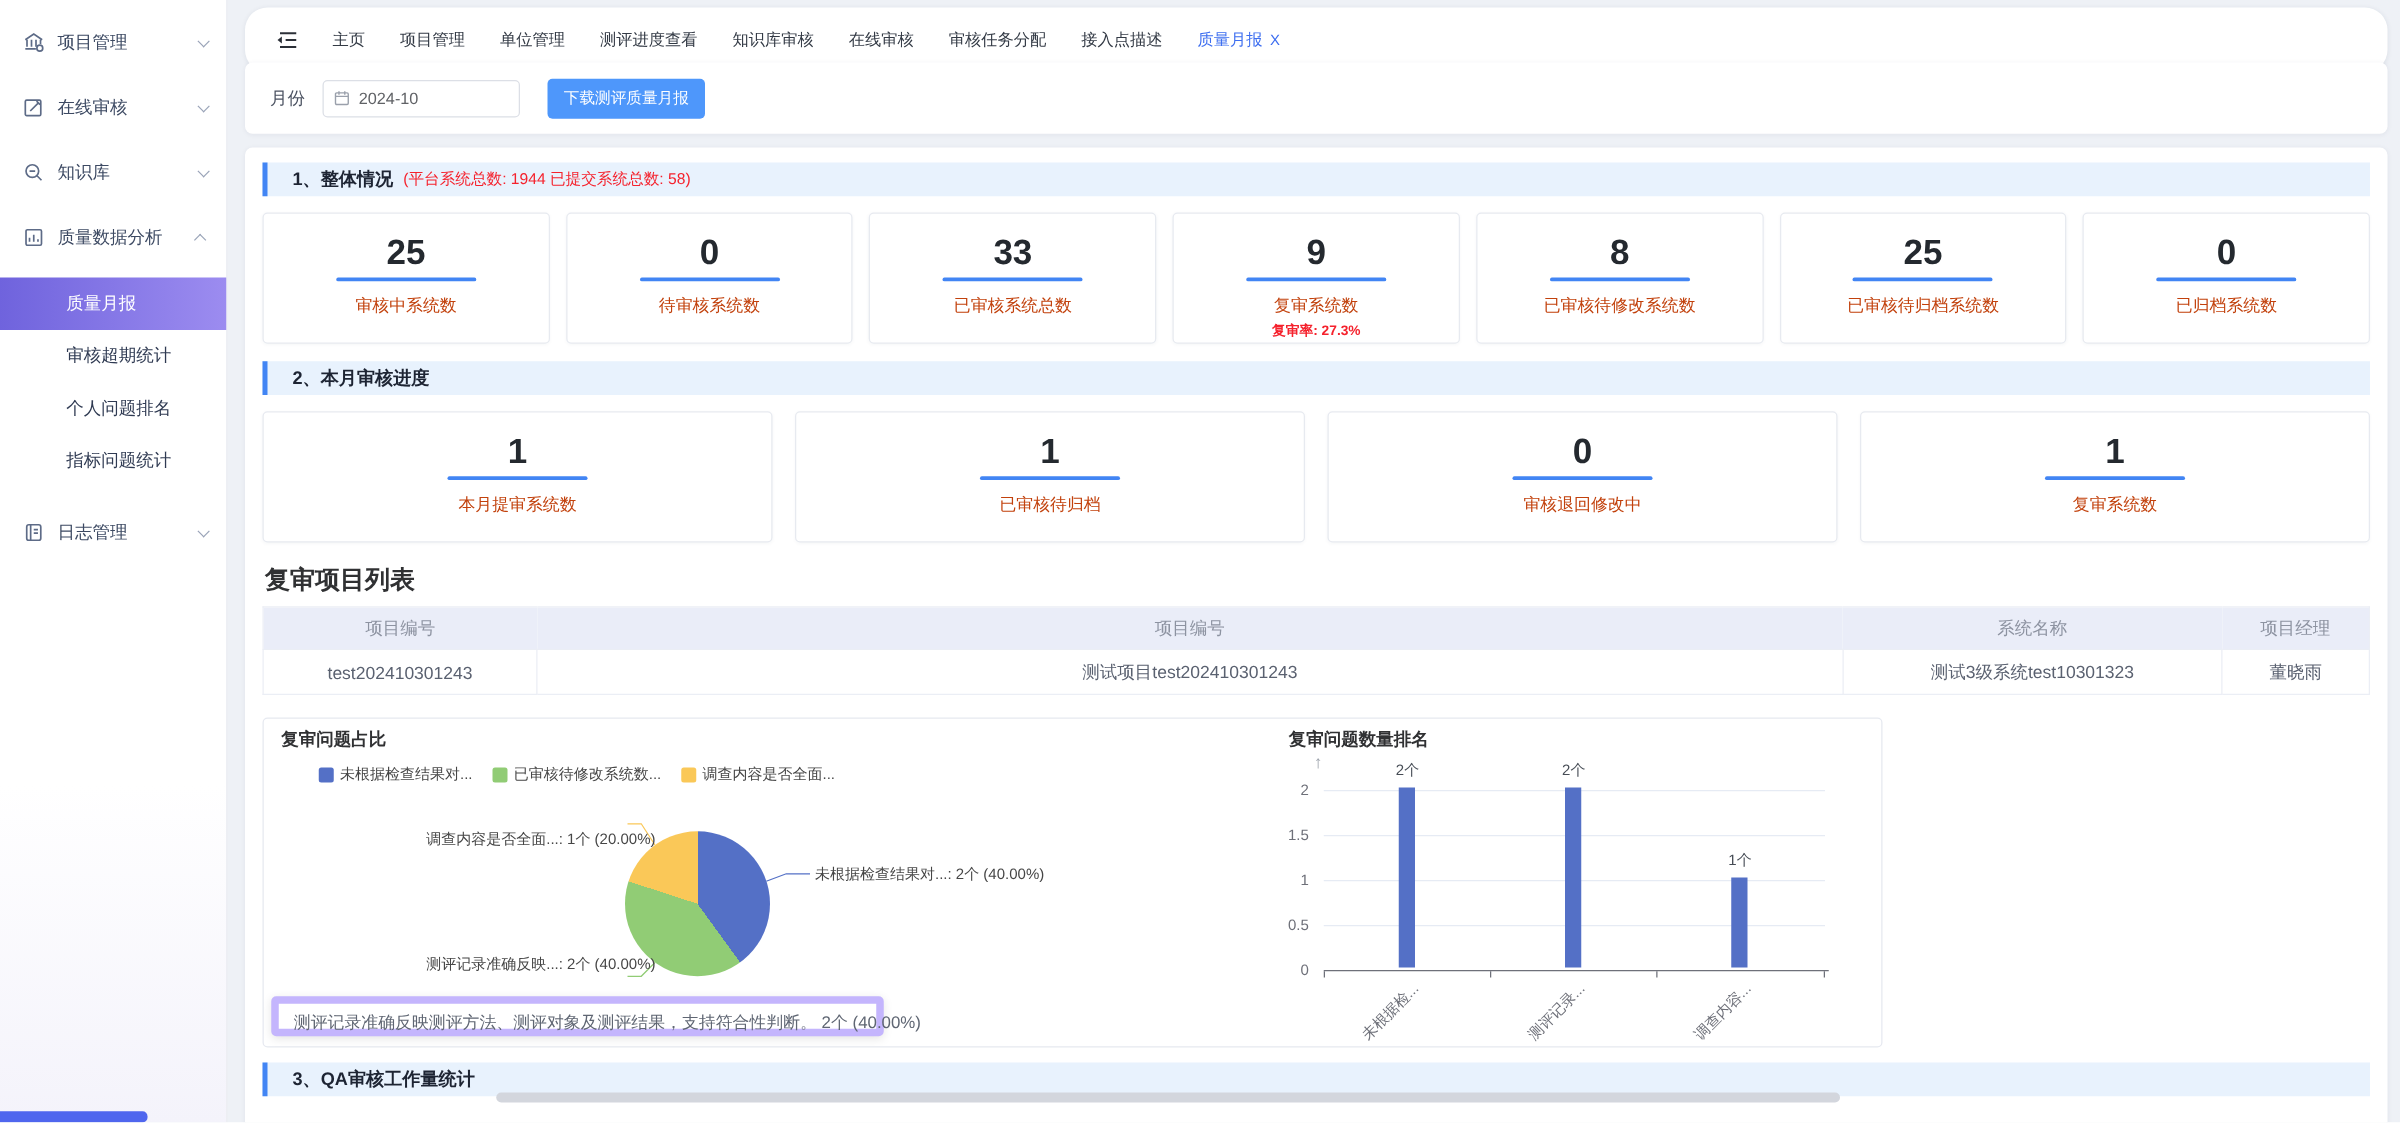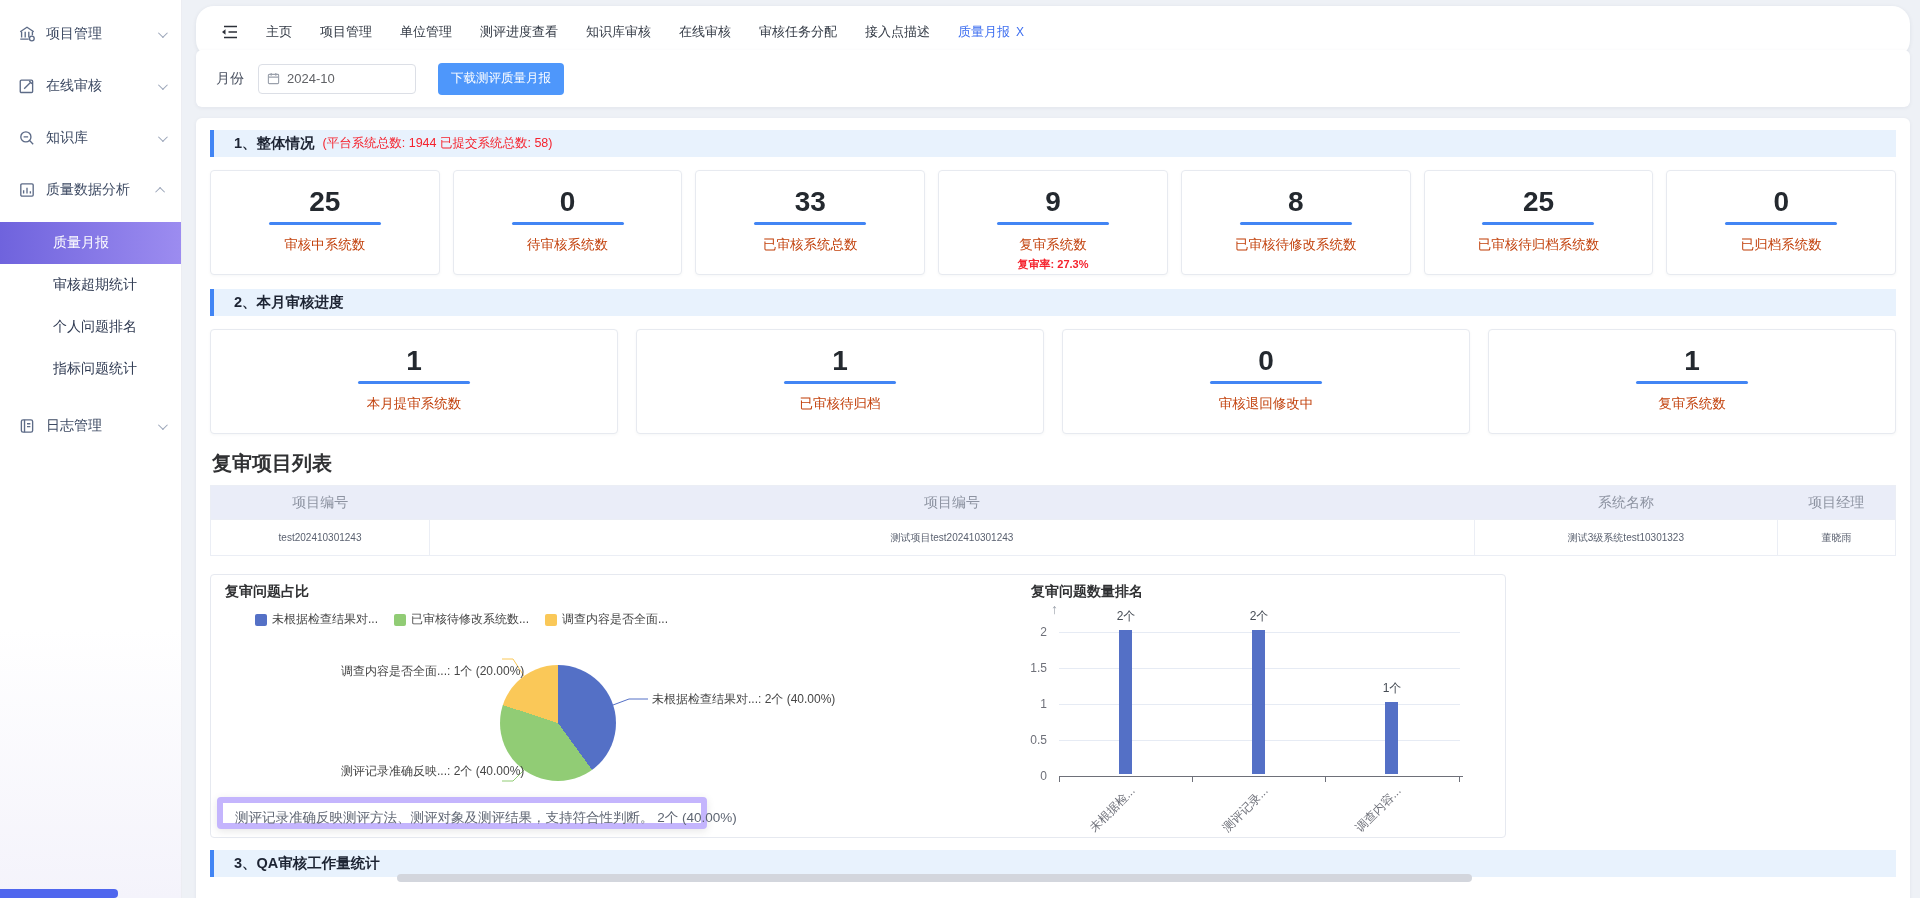--- a/index.html
+++ b/index.html
@@ -50,21 +50,21 @@
   .cards-row.g13 { gap:13px; } .cards-row.g18 { gap:18px; }
   .stat-card { flex:1; height:105px; background:#fff; border:1px solid #e7eaf0; border-radius:4px; box-shadow:0 1px 3px rgba(31,45,80,.04); text-align:center; padding-top:16px; }
   .stat-num { font-size:28px; font-weight:bold; color:#24292f; line-height:30px; }
   .stat-line { width:112px; height:3px; background:#4285f4; border-radius:2px; margin:5px auto 0; }
   .stat-label { font-size:13.5px; color:#c2410c; margin-top:11px; }
   .stat-extra { font-size:11px; color:#f5222d; margin-top:3px; font-weight:bold; }
 
   .table-title { font-size:20px; font-weight:bold; color:#303133; margin:16px 0 8px 2px; }
   table.review { width:100%; border-collapse:collapse; table-layout:fixed; }
   table.review th { height:34px; background:#eaedf8; color:#8d93a1; font-weight:normal; font-size:14px; }
-  table.review td { height:36px; border:1px solid #ebeef5; color:#5a6170; font-size:10px; text-align:center; background:#fff;margin-left:44px; }
+  table.review td { height:36px; border:1px solid #ebeef5; color:#5a6170; font-size:14px; text-align:center; background:#fff;margin-left:44px; }
   table.review { border:1px solid #ebeef5; }
   .c1{width:13%;} .c2{width:62%;} .c3{width:18%;} .c4{width:7%;}
 
   
   .charts-box { position:relative; width:1296px; height:264px; margin-top:18px; border:1px solid #e6e9f0; border-radius:4px; }
   .chart-title { position:absolute; font-size:14px; font-weight:bold; color:#303133; }
   .legend { position:absolute; left:44px; top:36px; display:flex; gap:16px; }
   .legend-item { display:flex; align-items:center; cursor:pointer; }
   .legend-swatch { width:12px; height:12px; border-radius:2px; margin-right:5px; }
   .legend-text { font-size:12px; color:#464646; }

